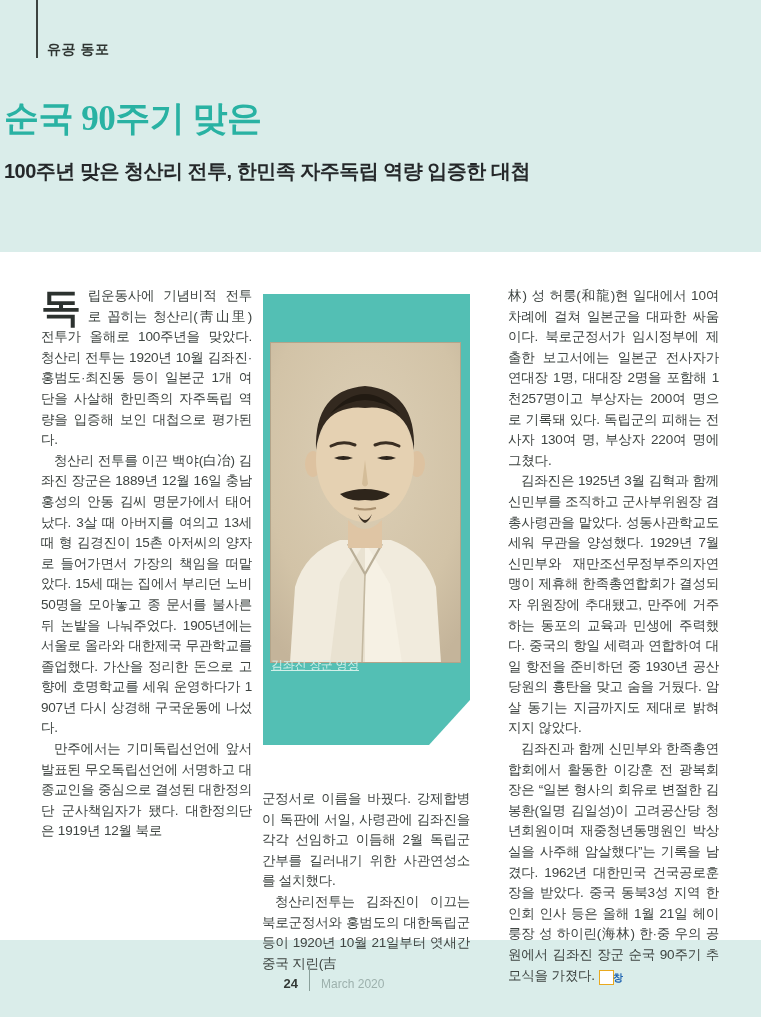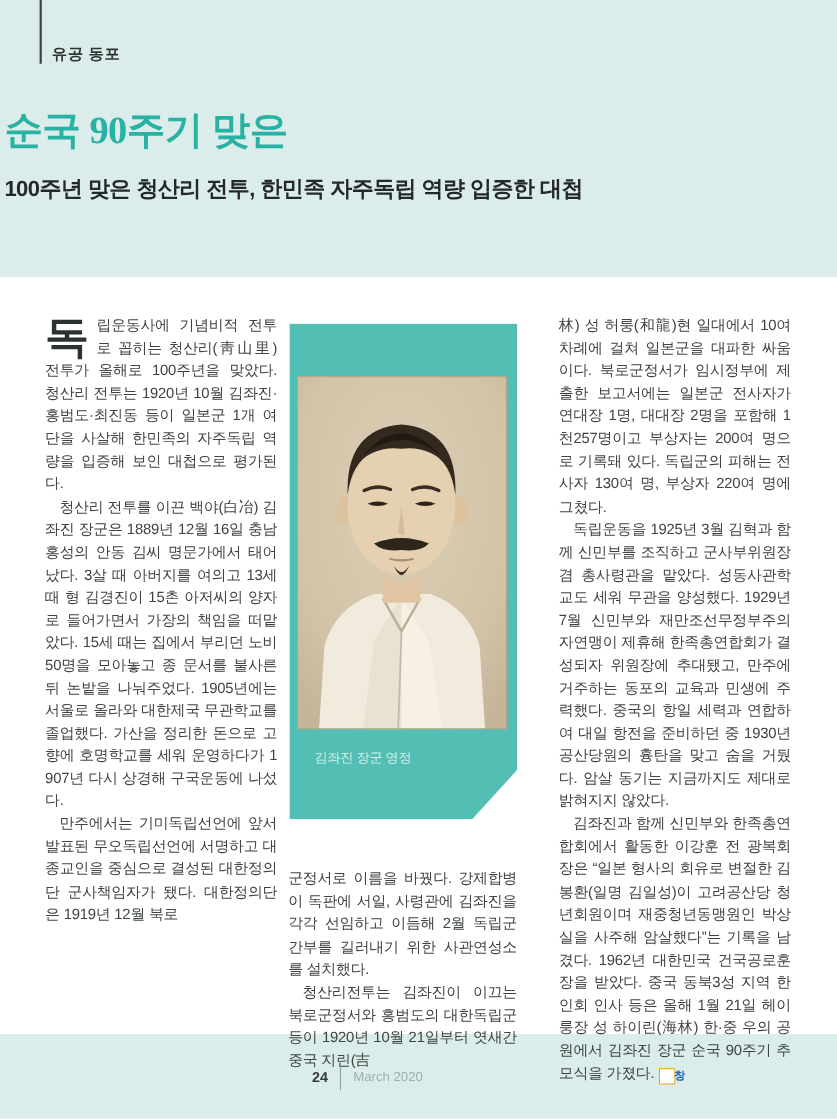--- a/index.html
+++ b/index.html
@@ -36,34 +36,34 @@
     color:#2c322f; padding:2px 7px 0 0;
   }
 
   .photo-box {
     width:207px; height:451px; margin:10px 0 44px 1px; background:#53bfb4;
     clip-path: polygon(0 0, 207px 0, 207px 406px, 166px 451px, 0 451px);
   }
   .photo-frame { width:191px; height:321px; margin:0 9px 0 7px; position:relative; top:48px; }
   .photo-frame svg { display:block; }
   .photo-caption {
-    position:relative; top:56px; margin:8px 0 0 23px;
-    font-size:12px; color:#d2efe9; letter-spacing:-0.3px;
+    position:relative; top:32px; margin:8px 0 0 8px;
+    font-size:12px; color:#d2efe9; letter-spacing:-0.3px;text-decoration:underline;
   }
 
   .endmark {
     display:inline-block; width:13px; height:13px; margin-left:4px;
     border:1px solid #e9a91e; background:#ffffff; color:#1f63b0;
     font-size:10px; line-height:13px; text-align:center; font-weight:bold;
     vertical-align:-1px;
   }
 
   .footer {
     position:absolute; left:0; top:964px; width:668px;
-    display:flex; justify-content:center; align-items:center;
+    display:flex; justify-content:center; align-items:flex-end;
   }
   .footer .pagenum { font-size:13px; font-weight:bold; color:#343a37; margin-top:3px; }
   .footer .divider { width:1px; height:27px; background:#8aa09b; margin:0 11px; }
   .footer .issue { font-size:12px; color:#9db1ad; margin-top:3px; }
 </style>
 </head>
 <body>
 
 <div class="page">
 
@@ -133,21 +133,21 @@
         </svg>
       </div>
       <div class="photo-caption">김좌진 장군 영정</div>
     </div>
     <p>군정서로 이름을 바꿨다. 강제합병이 독판에 서일, 사령관에 김좌진을 각각 선임하고 이듬해 2월 독립군 간부를 길러내기 위한 사관연성소를 설치했다.</p>
     <p class="indent">청산리전투는 김좌진이 이끄는 북로군정서와 홍범도의 대한독립군 등이 1920년 10월 21일부터 엿새간 중국 지린(吉</p>
   </div>
 
   <div class="col col3">
     <p>林) 성 허룽(和龍)현 일대에서 10여 차례에 걸쳐 일본군을 대파한 싸움이다. 북로군정서가 임시정부에 제출한 보고서에는 일본군 전사자가 연대장 1명, 대대장 2명을 포함해 1천257명이고 부상자는 200여 명으로 기록돼 있다. 독립군의 피해는 전사자 130여 명, 부상자 220여 명에 그쳤다.</p>
-    <p class="indent">독립운동을 1925년 3월 김혁과 함께 신민부를 조직하고 군사부위원장 겸 총사령관을 맡았다. 성동사관학교도 세워 무관을 양성했다. 1929년 7월 신민부와 재만조선무정부주의자연맹이 제휴해 한족총연합회가 결성되자 위원장에 추대됐고, 만주에 거주하는 동포의 교육과 민생에 주력했다. 중국의 항일 세력과 연합하여 대일 항전을 준비하던 중 1930년 공산당원의 흉탄을 맞고 숨을 거뒀다. 암살 동기는 지금까지도 제대로 밝혀지지 않았다.</p>
+    <p class="indent">김좌진은 1925년 3월 김혁과 함께 신민부를 조직하고 군사부위원장 겸 총사령관을 맡았다. 성동사관학교도 세워 무관을 양성했다. 1929년 7월 신민부와 재만조선무정부주의자연맹이 제휴해 한족총연합회가 결성되자 위원장에 추대됐고, 만주에 거주하는 동포의 교육과 민생에 주력했다. 중국의 항일 세력과 연합하여 대일 항전을 준비하던 중 1930년 공산당원의 흉탄을 맞고 숨을 거뒀다. 암살 동기는 지금까지도 제대로 밝혀지지 않았다.</p>
     <p class="indent"><span>김좌진과 함께 신민부와 한족총연합회에서 활동한 이강훈 전 광복회장은 “일본 형사의 회유로 변절한 김봉환(일명 김일성)이 고려공산당 청년회원이며 재중청년동맹원인 박상실을 사주해 암살했다”는 기록을 남겼다. 1962년 대한민국 건국공로훈장을 받았다. 중국 동북3성 지역 한인회 인사 등은 올해 1월 21일 헤이룽장 성 하이린(海林) 한·중 우의 공원에서 김좌진 장군 순국 90주기 추모식을 가졌다.</span><span class="endmark">창</span></p>
   </div>
 
   <div class="footer">
     <span class="pagenum">24</span>
     <span class="divider"></span>
     <span class="issue">March 2020</span>
   </div>
 
 </div>

